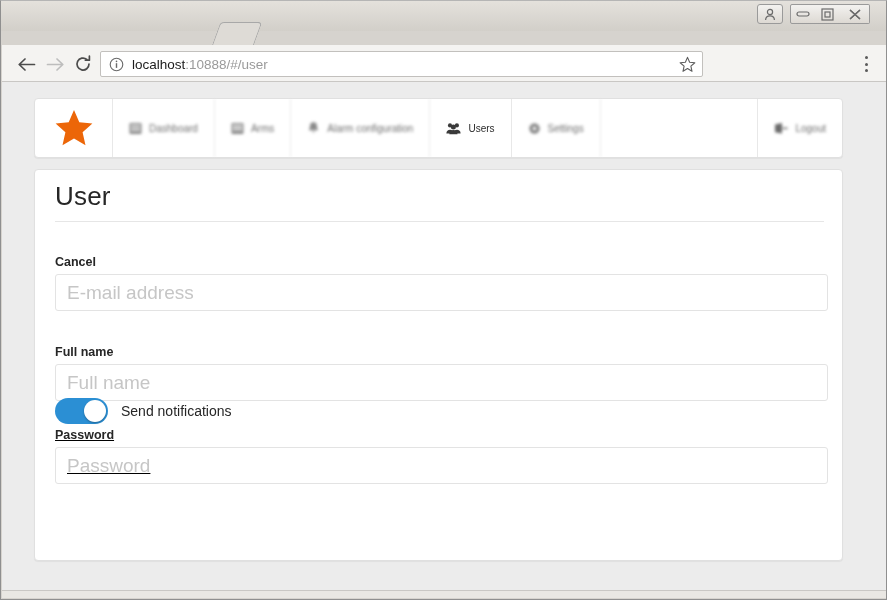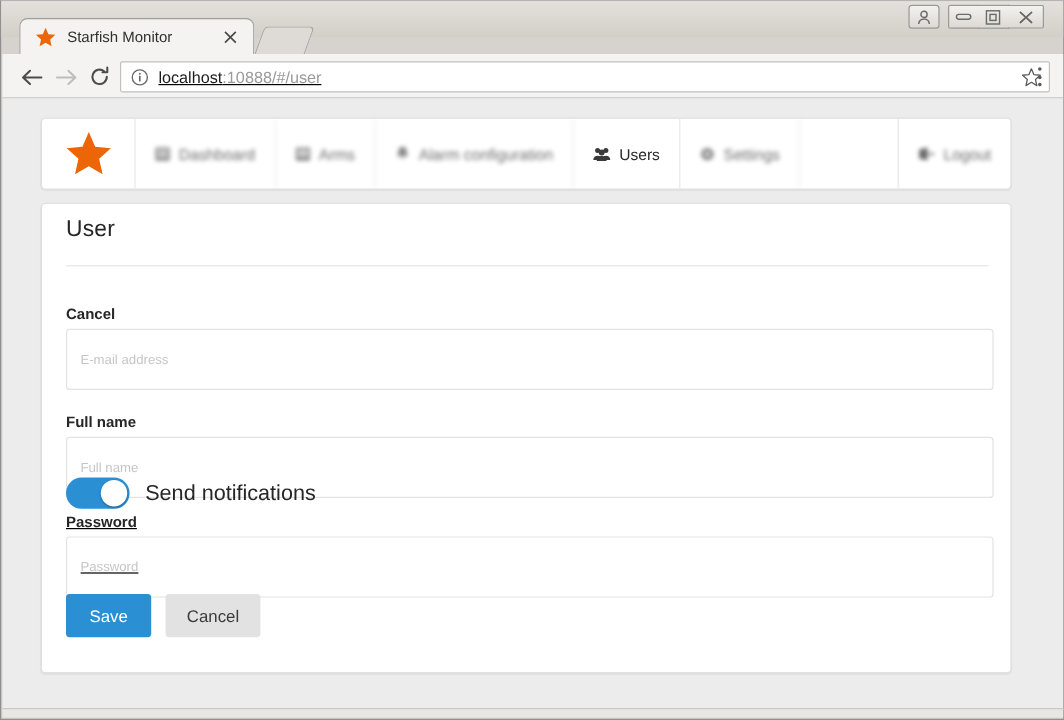--- a/index.html
+++ b/index.html
@@ -82,25 +82,25 @@
     position: absolute; top: 6px;
     width: 26px; height: 26px;
     display: flex; align-items: center; justify-content: center;
   }
   #btn-back { left: 11px; }
   #btn-fwd  { left: 40px; }
   #btn-reload { left: 68px; }
 
   #omnibox {
     position: absolute; left: 98px; top: 6px;
-    width: 775px; height: 26px;
+    width: 603px; height: 26px;
     background: #ffffff;
     border: 1px solid #c2c0bd;
     border-radius: 2px;
-    display: flex; align-items: center; text-decoration: underline;
+    display: flex; align-items: center;
   }
   #info-icon { margin-left: 8px; width: 15px; height: 15px; flex: 0 0 15px; }
   #url {
     margin-left: 8px; font-size: 13.5px; color: #9a9a9a;
     white-space: nowrap;
   }
   #url .host { color: #1c1c1c; }
   #bookmark-star {
     position: absolute; right: 6px; top: 4px;
     width: 17px; height: 17px;
@@ -132,21 +132,21 @@
     border: 1px solid #e0e0e0;
     border-radius: 4px;
     display: flex;
     box-shadow: 0 1px 1px rgba(0,0,0,0.05);
   }
   .navitem {
     height: 100%;
     display: flex; align-items: center; justify-content: center;
     border-right: 1px solid #e8e8e8;
     color: #6f6f6f;
-    font-size: 13px;
+    font-size: 10px;
     white-space: nowrap;
     padding: 0 16px;
     gap: 7px;
   }
   .navitem.brand { width: 78px; padding: 0; }
   .navitem.blur { filter: blur(1.6px); }
   .navitem.active { color: #2b2b2b; }
   .navitem.spacer { flex: 1 1 auto; border-right: 1px solid #e8e8e8; }
   .navitem.last { border-right: none; }
   .navicon { display: inline-flex; align-items: center; }
@@ -155,41 +155,41 @@
   #card {
     position: absolute; left: 32px; top: 87px;
     width: 809px; height: 392px;
     background: #ffffff;
     border: 1px solid #e0e0e0;
     border-radius: 4px;
     box-shadow: 0 1px 1px rgba(0,0,0,0.05);
   }
   #page-title {
     position: absolute; left: 20px; top: 11px;
-    font-size: 19px; font-weight: 400; color: #262626;
+    font-size: 26px; font-weight: 400; color: #262626;
     letter-spacing: .2px;
   }
   #title-rule {
     position: absolute; left: 20px; top: 51px;
     width: 769px; height: 1px; background: #e6e6e6;
   }
 
   .form-group { position: absolute; left: 20px; width: 773px; }
   .flabel {
     font-size: 12.5px; font-weight: bold; color: #262626;
     margin-bottom: 5px; display: block;
   }
   .finput {
     display: block;
-    width: 773px; height: 51px;
+    width: 773px; height: 37px;
     border: 1px solid #e3e3e3;
     border-radius: 3px;
     background: #fff;
     padding: 0 11px;
-    font-size: 11px;
+    font-size: 19px;
     font-family: "Liberation Sans", sans-serif;
     color: #3a3a3a;
     outline: none;
   }
   .finput::placeholder { color: #c6c6c6; }
 
   #grp-email { top: 85px; }
   #grp-name  { top: 175px; }
   #grp-pass  { top: 258px; text-decoration: underline; }
 
@@ -204,21 +204,21 @@
     position: relative;
     flex: 0 0 53px;
   }
   #toggle-knob {
     position: absolute; right: 2px; top: 2px;
     width: 22px; height: 22px;
     background: #fff;
     border-radius: 50%;
     box-shadow: 0 1px 2px rgba(0,0,0,0.3);
   }
-  #toggle-label { font-size: 18px; color: #262626; }
+  #toggle-label { font-size: 14px; color: #262626; }
 
   #btn-row { position: absolute; left: 20px; top: 325px; display: flex; gap: 12px; }
   .btn {
     height: 36px; border: none; border-radius: 3px;
     font-size: 14px; font-family: "Liberation Sans", sans-serif;
     cursor: pointer; padding: 0 22px;
   }
   #btn-save { background: #2b8fd4; color: #fff; width: 71px; padding: 0; }
   #btn-cancel { background: #e2e2e2; color: #3b3b3b; width: 79px; padding: 0; }
 
@@ -254,29 +254,20 @@
     </div>
     <div class="wbtn" id="w-close">
       <svg width="14" height="13" viewBox="0 0 14 13">
         <path d="M2 2 L12 11 M12 2 L2 11" fill="none" stroke="#6b6b6b" stroke-width="1.3"></path>
         <path d="M2 2 L12 11 M12 2 L2 11" fill="none" stroke="#6b6b6b" stroke-width="1.3" transform="translate(0,0)"></path>
       </svg>
     </div>
   </div>
 
   <div id="tabstrip">
-    <div id="tab">
-      <svg id="tab-favicon" viewBox="0 0 20 20">
-        <path d="M10 1.2 L12.6 7.2 L19 7.8 L14.2 12.1 L15.6 18.4 L10 15.1 L4.4 18.4 L5.8 12.1 L1 7.8 L7.4 7.2 Z" fill="#ec6608"></path>
-      </svg>
-      <span id="tab-title">Starfish Monitor</span>
-      <svg id="tab-close" viewBox="0 0 14 14">
-        <path d="M2.5 2.5 L11.5 11.5 M11.5 2.5 L2.5 11.5" stroke="#4a4a4a" stroke-width="1.4" fill="none"></path>
-      </svg>
-    </div>
     <div id="newtab"></div>
   </div>
 
   <div id="toolbar">
     <div class="navbtn" id="btn-back">
       <svg width="19" height="17" viewBox="0 0 19 17">
         <path d="M17.5 8.5 H2.5 M8 3 L2.2 8.5 L8 14" fill="none" stroke="#4c4c4c" stroke-width="1.7" stroke-linecap="round" stroke-linejoin="round"></path>
       </svg>
     </div>
     <div class="navbtn" id="btn-fwd">
@@ -411,22 +402,18 @@
           <div id="toggle-knob"></div>
         </div>
         <span id="toggle-label">Send notifications</span>
       </div>
 
       <div class="form-group" id="grp-pass">
         <label class="flabel">Password</label>
         <input class="finput" type="text" placeholder="Password" style="">
       </div>
 
-      <div id="btn-row">
-        <button class="btn" id="btn-save">Save</button>
-        <button class="btn" id="btn-cancel">Cancel</button>
-      </div>
     </div>
 
   </div>
 
   <div id="statusbar"></div>
 </div>
 
 </body></html>

